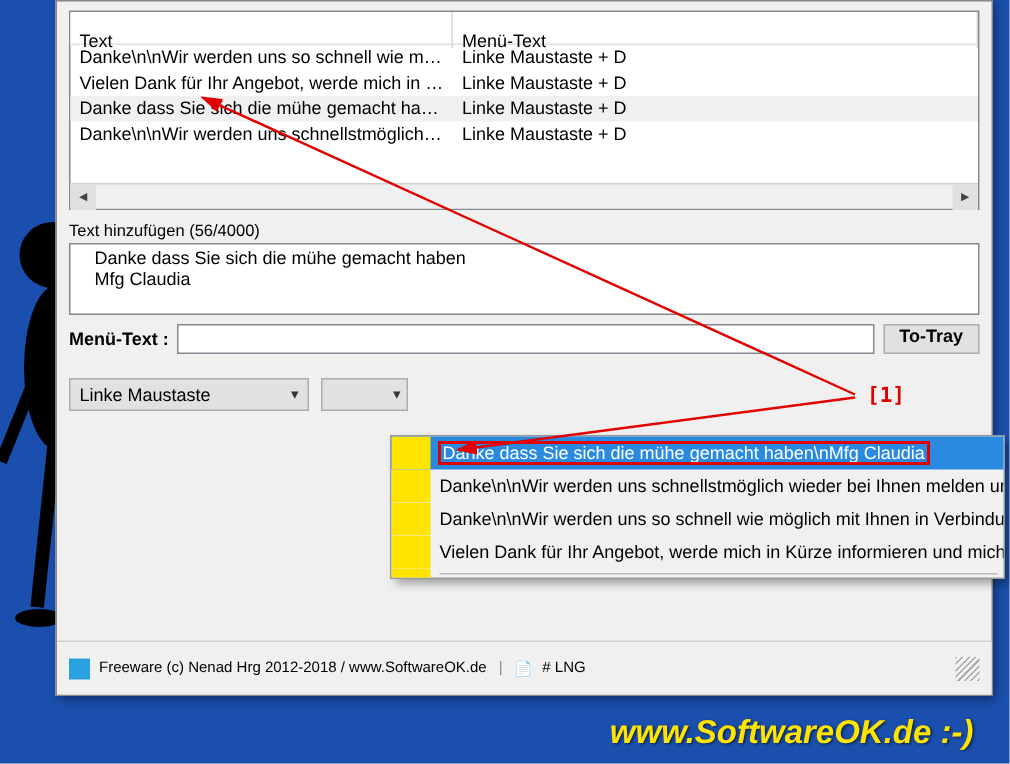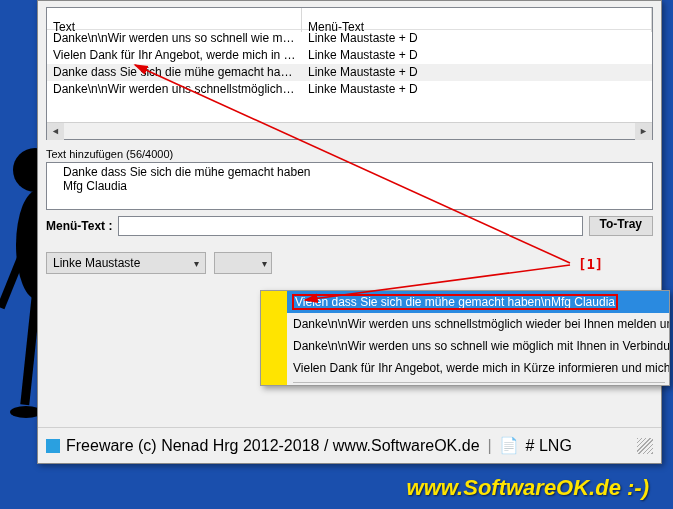--- a/index.html
+++ b/index.html
@@ -106,21 +106,21 @@
   }
   .small-combo .arrow { font-size: 10px; color: #333; }
   .statusbar {
     margin-top: auto;
     height: 36px;
     background: #f0f0f0;
     border-top: 1px solid #d0d0d0;
     display: flex; align-items: center;
     padding: 12px 8px;
     gap: 6px;
-    font-size: 16px;
+    font-size: 10px;
   }
   .status-icon {
     width: 14px; height: 14px;
     background: #2aa0e0;
     display:inline-block;
   }
   .status-sep { color:#888; padding:0 2px; }
   .grip {
     margin-left: auto; width: 16px; height: 16px;
     background: repeating-linear-gradient(135deg,#aaa 0,#aaa 1px,transparent 1px,transparent 3px);
@@ -275,21 +275,21 @@
     <span class="status-sep">|</span>
     <span>📄</span>
     <span># LNG</span>
     <span class="grip"></span>
   </div>
 </div>
 
 <div class="popup">
   <div class="popup-item hl">
     <div class="popup-gutter"></div>
-    <span class="popup-text">Vielen dass Sie sich die mühe gemacht haben\nMfg Claudia</span>
+    <span class="popup-text">Danke dass Sie sich die mühe gemacht haben\nMfg Claudia</span>
   </div>
   <div class="popup-item">
     <div class="popup-gutter"></div>
     <span>Danke\n\nWir werden uns schnellstmöglich wieder bei Ihnen melden und Sie</span>
   </div>
   <div class="popup-item">
     <div class="popup-gutter"></div>
     <span>Danke\n\nWir werden uns so schnell wie möglich mit Ihnen in Verbindung se</span>
   </div>
   <div class="popup-item">

